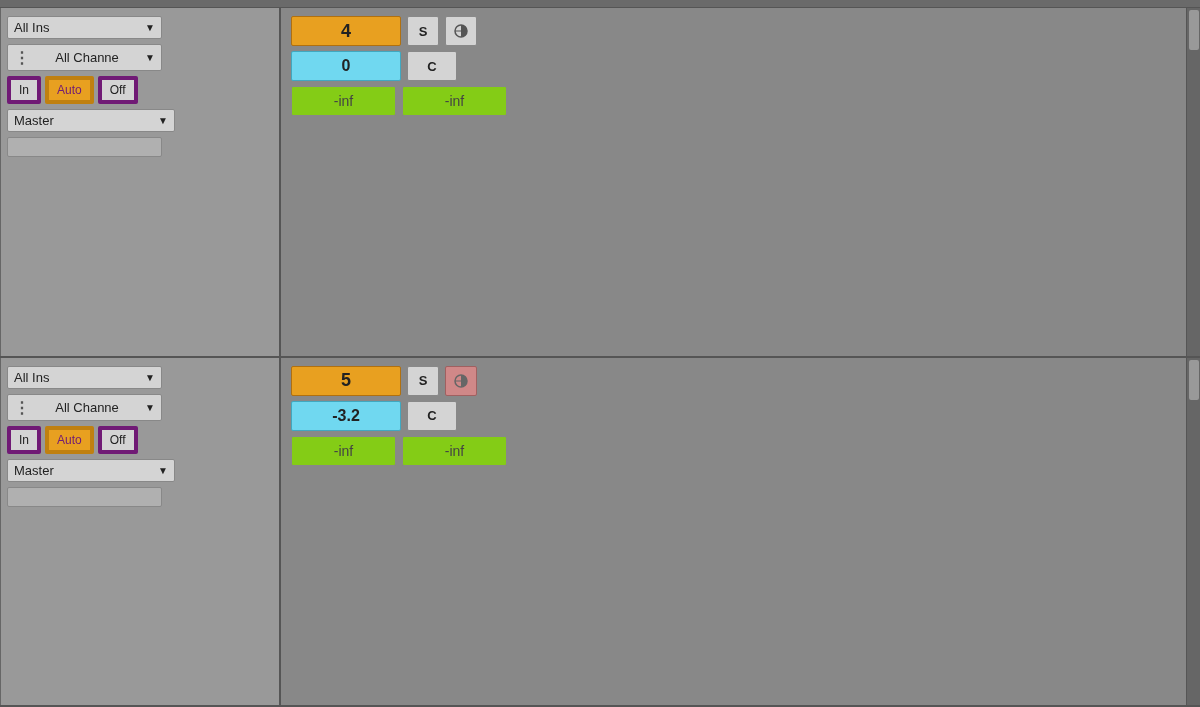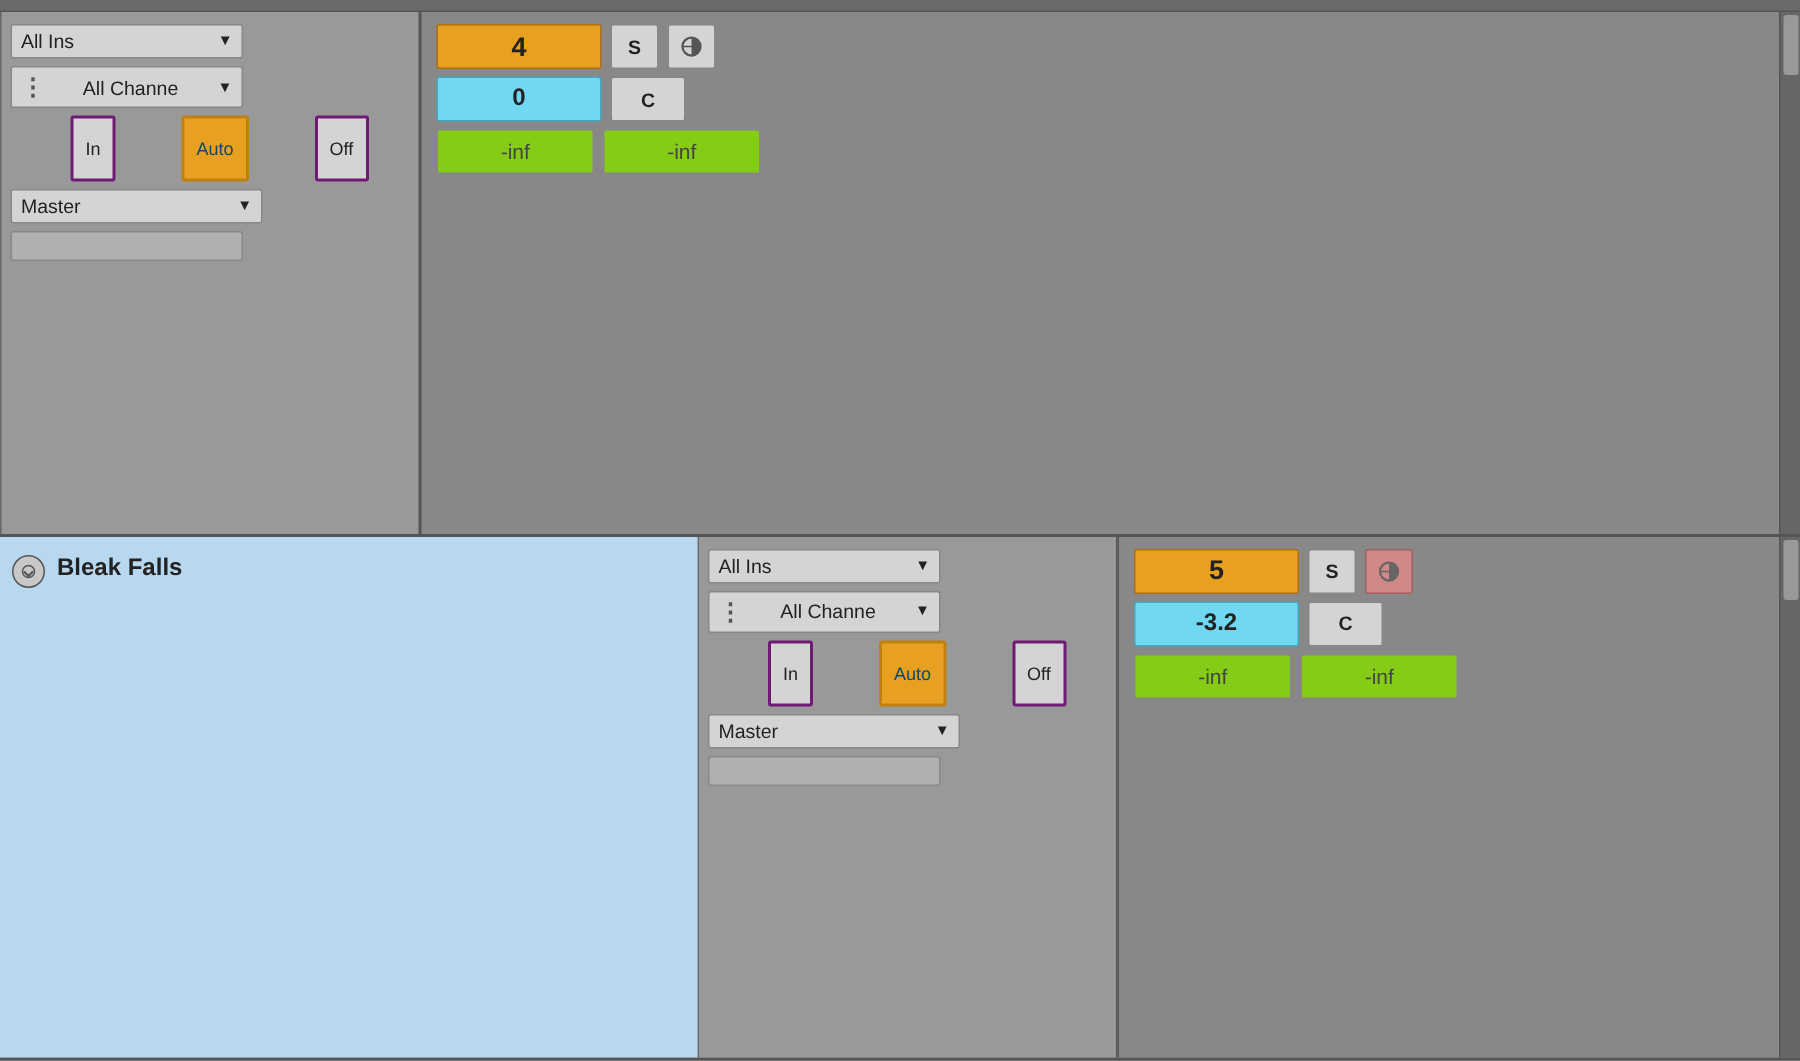--- a/index.html
+++ b/index.html
@@ -128,33 +128,32 @@
     .dropdown-dots {
       margin-right: 4px;
       font-size: 16px;
       color: #555;
       font-weight: bold;
       letter-spacing: -1px;
     }
 
     .small-btn {
       background: #d4d4d4;
-      border: 2px solid #701a75;
-      border-radius: 2px;
-      padding: 13px 8px;
+      border: 4px solid #701a75;
+      border-radius: 2px;
+      padding: 3px 8px;
       cursor: pointer;
       font-size: 12px;
       color: #222;
-      margin-left: 40px;
     }
 
     .small-btn.active-orange {
       background: #e8a020;
       border-color: #c08010;
-      color: #0c4a6e;
+      color: #701a75;
       text-align: center;
     }
 
     .master-dropdown {
       width: 168px;
     }
 
     .empty-bar {
       width: 155px;
       height: 20px;
@@ -358,29 +357,20 @@
       </div>
     </div>
 
     <div class="scrollbar-track">
       <div class="scrollbar-handle"></div>
     </div>
   </div>
 
   <div class="track-row">
 
-    <div class="track-name-area blue">
-      <div class="track-collapse-btn">
-        <svg class="half-circle-icon" viewBox="0 0 10 10">
-          <circle cx="5" cy="5" r="4" fill="none" stroke="#555" stroke-width="1"></circle>
-          <path d="M2 5 L5 8 L8 5" fill="none" stroke="#555" stroke-width="1.5"></path>
-        </svg>
-      </div>
-      <span class="track-name">Bleak Falls</span>
-    </div>
 
     <div class="track-controls">
       <div class="ctrl-row">
         <div class="dropdown-btn dropdown-all-ins">
           <span>All Ins</span>
           <span class="dropdown-arrow">▼</span>
         </div>
       </div>
       <div class="ctrl-row">
         <div class="dropdown-btn dropdown-all-channels">

